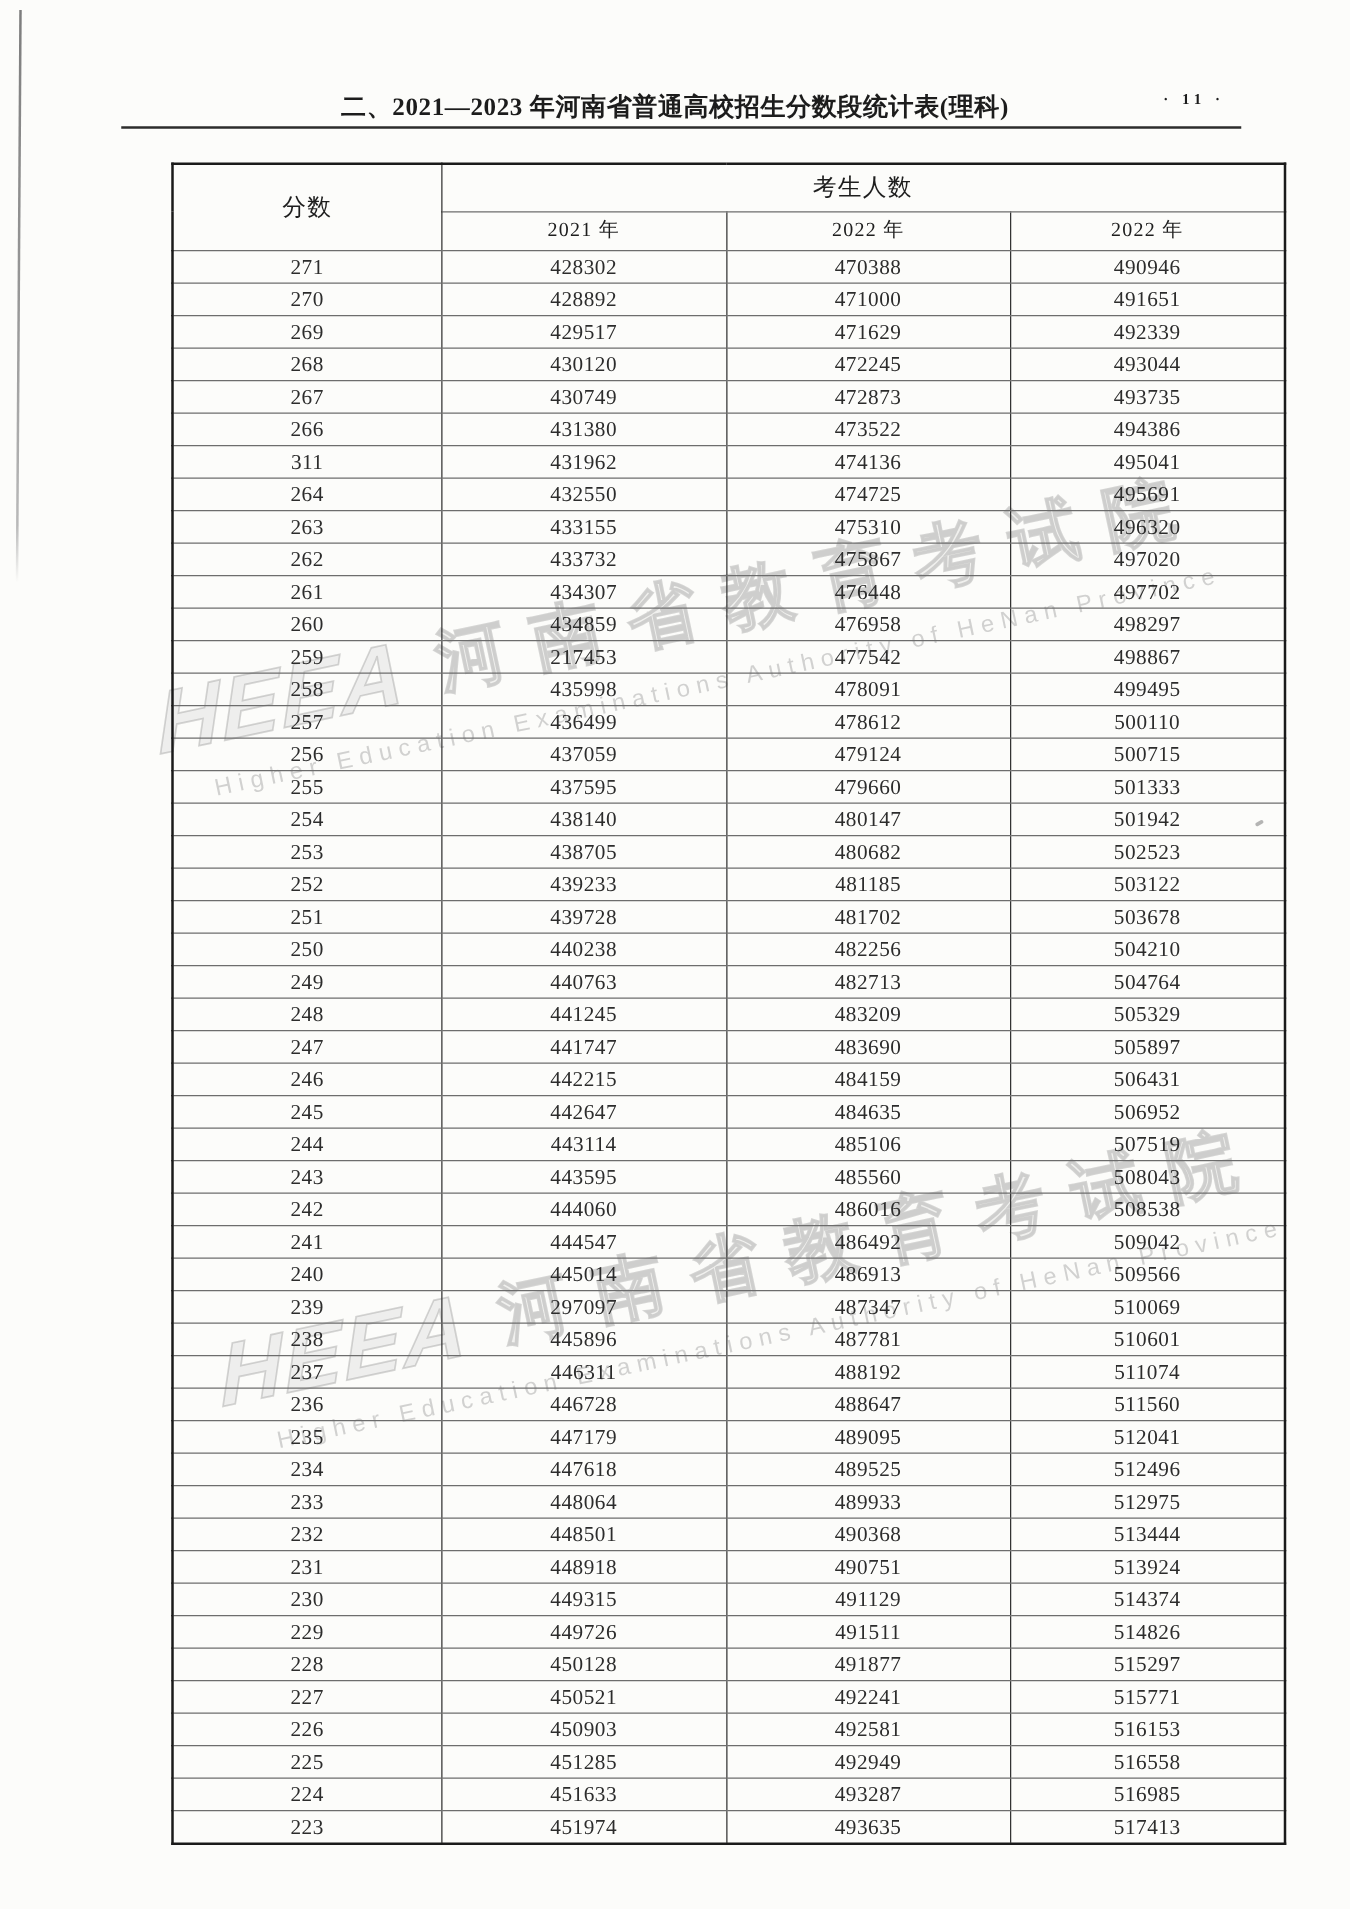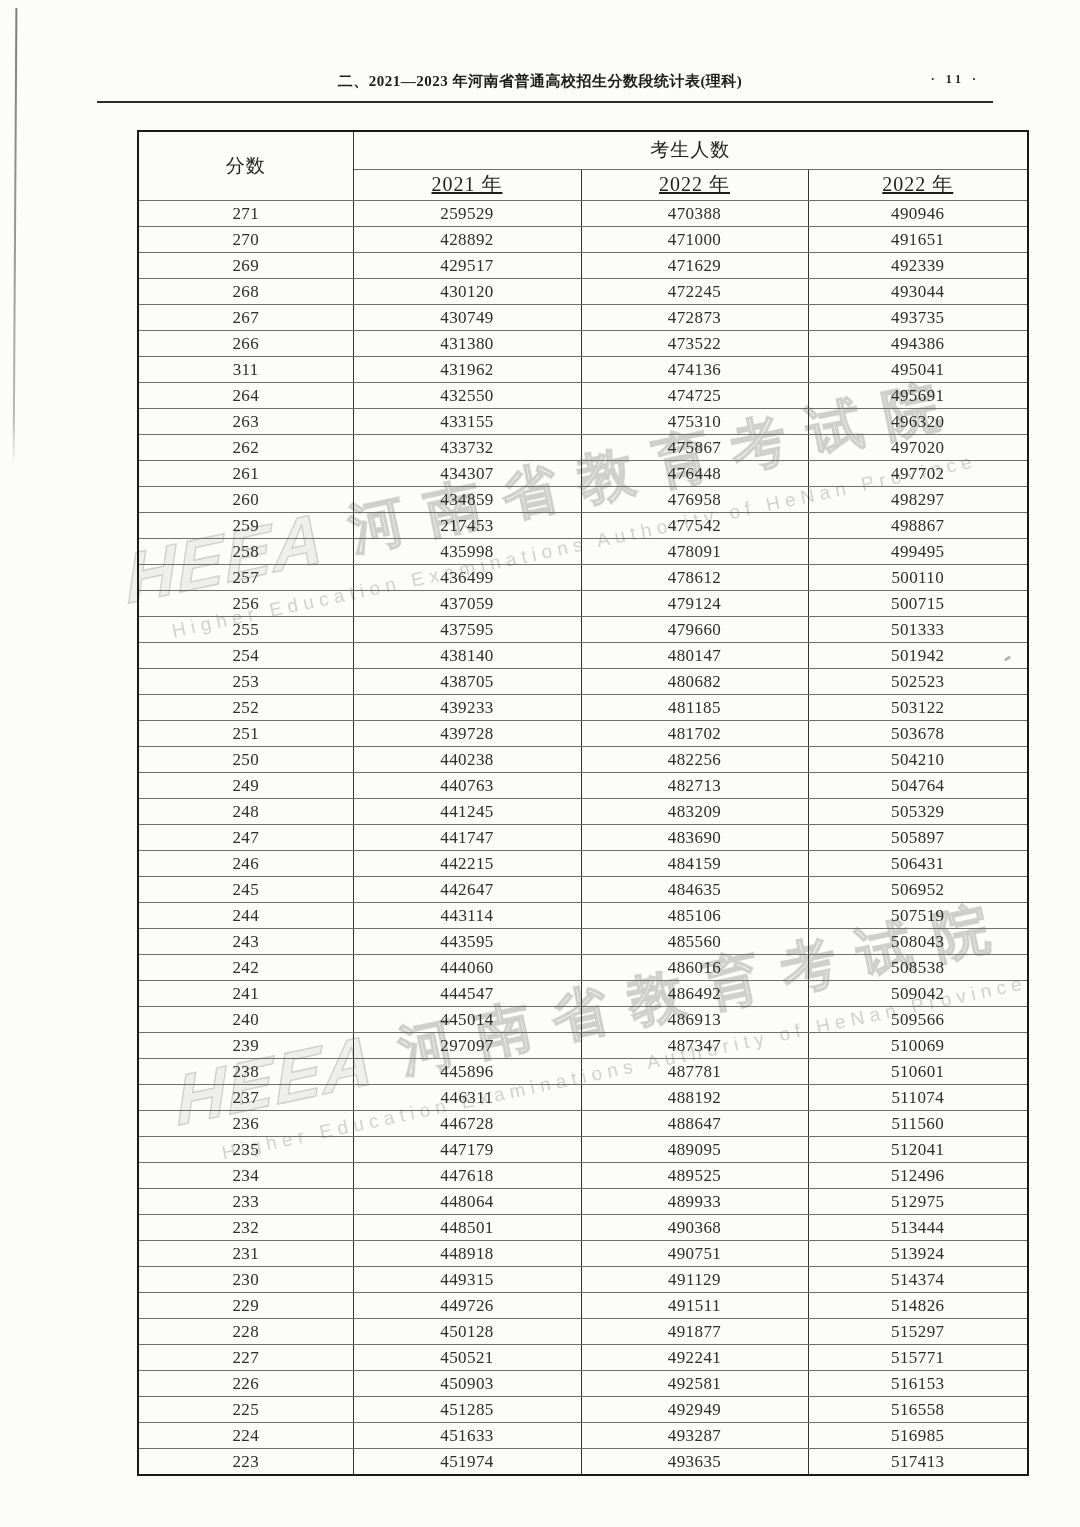--- a/index.html
+++ b/index.html
@@ -33,21 +33,21 @@
   .page-header {
     position: absolute;
     top: 72px; left: 0;
     width: 100%;
     height: 30px;
   }
   .page-title {
     position: absolute;
     left: 0; right: 0;
     text-align: center;
-    font-size: 15px;
+    font-size: 20px;
     font-weight: 700;
     letter-spacing: 0.5px;
     color: #1c1c1c;
     white-space: nowrap;
   }
   .page-number {
     position: absolute;
     right: 100px; top: 0;
     font-size: 12px;
     font-weight: 700;
@@ -121,21 +121,21 @@
   }
   table.score-table { border: 2.6px solid #1a1a1a; }
   thead tr.group-row { height: 38px; }
   thead tr.year-row { height: 31px; }
   thead th {
     font-weight: 400;
     font-size: 19px;
     color: #1e1e1e;
     letter-spacing: 1px;
   }
-  thead tr.year-row th { font-size: 20px; text-decoration: underline; }
+  thead tr.year-row th { font-size: 16px; }
   tbody tr { height: 25px; padding-left: 34px; }
   tbody td {
     font-size: 17px;
     color: #2c2c2c;
     letter-spacing: 0.4px;
     line-height: 25px;
   }
 </style>
 </head>
 <body>
@@ -181,21 +181,21 @@
       </tr>
       <tr class="year-row">
         <th>2021 年</th>
         <th>2022 年</th>
         <th>2022 年</th>
       </tr>
     </thead>
     <tbody>
         <tr>
           <td>271</td>
-          <td>259529</td>
+          <td>428302</td>
           <td>470388</td>
           <td>490946</td>
         </tr>
         <tr>
           <td>270</td>
           <td>428892</td>
           <td>471000</td>
           <td>491651</td>
         </tr>
         <tr>

